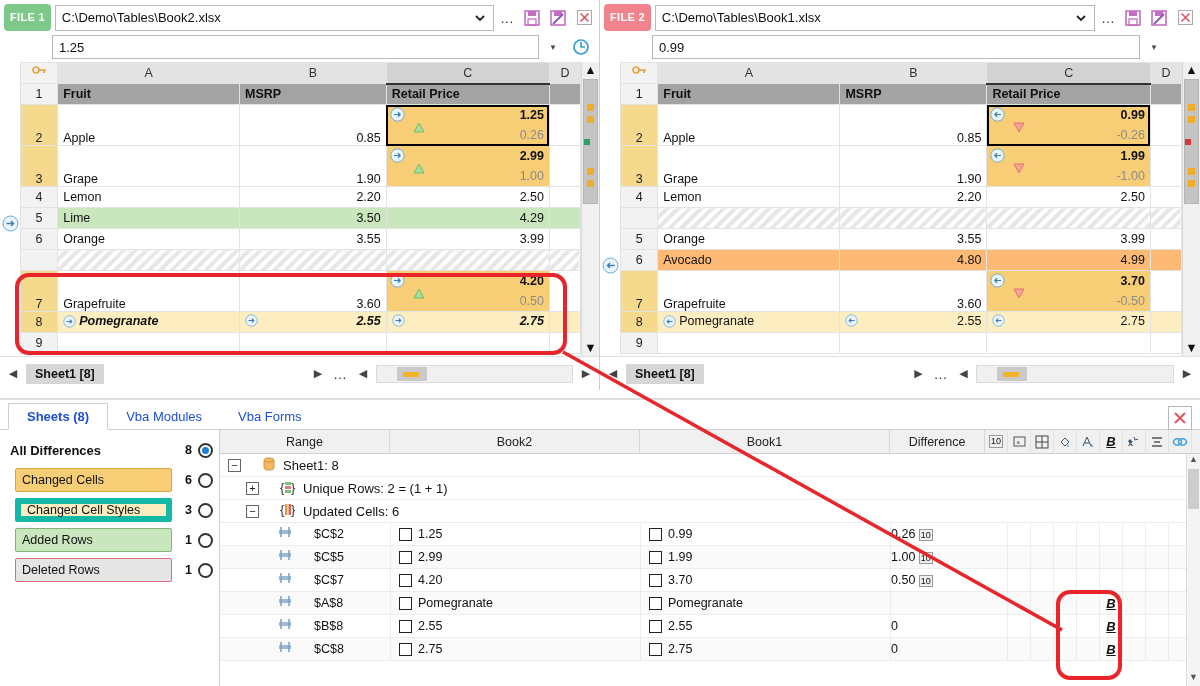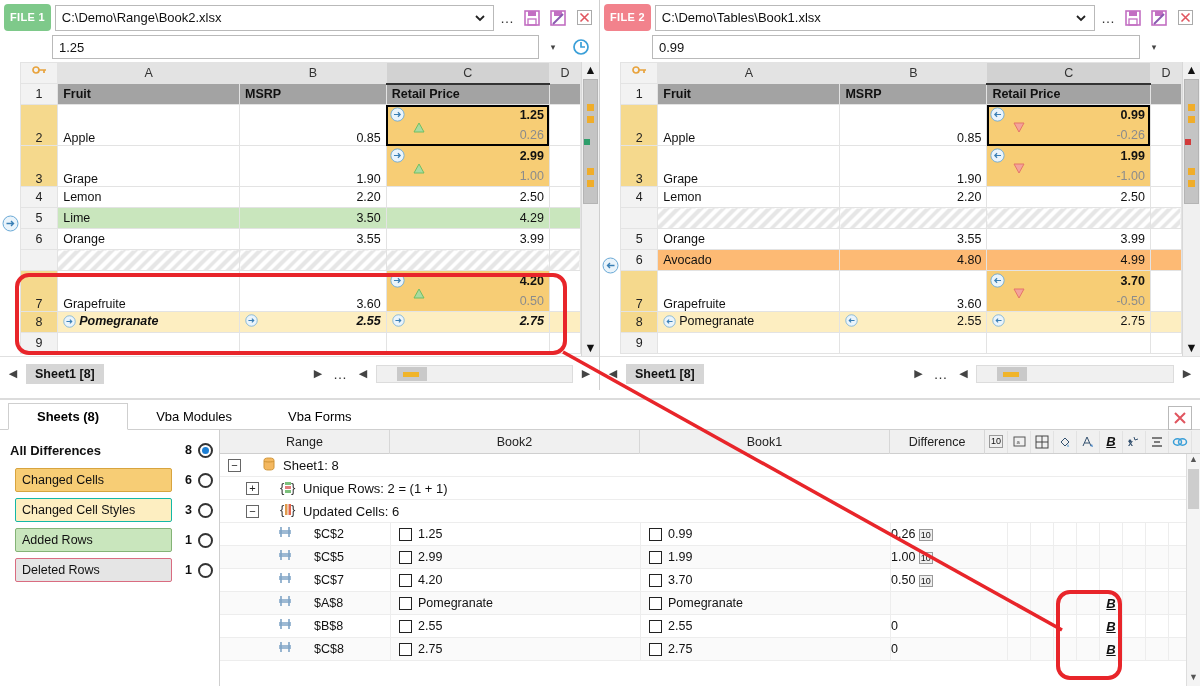--- a/index.html
+++ b/index.html
@@ -86,21 +86,21 @@
      gap:6px; padding:0 6px; background:#fff; border-top:1px solid #e0e0e0; }
   .navarr { width:14px; text-align:center; font-size:11px; color:#444; }
   .sheettab { background:#d6d6d6; padding:3px 9px; font-weight:bold; font-size:12.5px; color:#111; }
   .hsb { flex:1; height:18px; background:#f0f0f0; border:1px solid #dcdcdc; display:flex; align-items:center; position:relative; }
   .hsb .hthumb { position:absolute; left:20px; width:30px; top:1px; bottom:1px; background:#c9c9c9; }
   .hsb .hmk { position:absolute; left:26px; top:6px; width:16px; height:5px; background:#f0b429; }
 
   
   .bottom { position:absolute; left:0; top:398px; width:1200px; height:288px; background:#fff; border-top:2px solid #dcdcdc; }
   .tabs { display:flex; align-items:flex-end; height:30px; padding-left:8px; border-bottom:1px solid #cfcfcf; }
-  .tab { padding:5px 28px; font-size:13px; color:#000000; cursor:default; }
+  .tab { padding:5px 18px; font-size:13px; color:#1d4ed8; cursor:default; }
   .tab.active { font-weight:bold; border:1px solid #cfcfcf; border-bottom:1px solid #fff; margin-bottom:-1px; background:#fff; }
   .close-x { position:absolute; right:8px; top:6px; width:24px; height:24px; border:1px solid #b9b9b9; display:flex; align-items:center; justify-content:center; background:#fff;}
 
   .panel-body { position:absolute; left:0; right:0; top:30px; bottom:0; display:flex; }
   .filters { width:220px; border-right:1px solid #cfcfcf; padding:8px 6px; }
   .frow { display:flex; align-items:center; gap:6px; margin-bottom:6px; height:24px; }
   .fchip { flex:1; height:24px; display:flex; align-items:center; padding:0 6px; font-size:12.5px; border-radius:2px;margin-left:9px; }
   .fcount { width:14px; text-align:right; font-size:12.5px; font-weight:bold; }
   .radio { width:15px; height:15px; border:2px solid #333; border-radius:50%; position:relative; background:#fff; }
   .radio.on::after { content:""; position:absolute; left:2px; top:2px; right:2px; bottom:2px; border-radius:50%; background:#1d7fd4; }
@@ -136,21 +136,21 @@
 </style>
 </head>
 <body>
 
 <div class="top-area">
 
   <div class="pane left">
     <div class="file-bar">
       <span class="file-badge badge-1">FILE 1</span>
       <div class="path-box">
-        <span class="path-text">C:\Demo\Range\Book2.xlsx</span>
+        <span class="path-text">C:\Demo\Tables\Book2.xlsx</span>
         <svg class="chev" viewBox="0 0 14 14">
             <path d="M3 5l4 4 4-4" stroke="#222" stroke-width="1.8" fill="none"></path>
           </svg>
       </div>
       <span class="dots">…</span>
       <span class="hdr-ico">
         <svg width="18" height="18" viewBox="0 0 18 18">
             <rect x="2" y="2" width="14" height="14" fill="none" stroke="#c26fc2" stroke-width="1.6"></rect>
             <rect x="5" y="2" width="8" height="5" fill="#c26fc2"></rect>
             <rect x="5" y="10" width="8" height="6" fill="none" stroke="#c26fc2" stroke-width="1.3"></rect>
@@ -618,21 +618,21 @@
         <span class="fall">All Differences</span>
         <span class="fcount">8</span>
         <span class="radio on"></span>
       </div>
       <div class="frow">
         <span class="fchip" style="background:#f7cd75;border:1px solid #d8a43f">Changed Cells</span>
         <span class="fcount">6</span>
         <span class="radio"></span>
       </div>
       <div class="frow">
-        <span class="fchip" style="background:#fdeec1;border:1px solid #14b8a6">Changed Cell Styles</span>
+        <span class="fchip" style="background:#fdeec1;border:6px solid #14b8a6">Changed Cell Styles</span>
         <span class="fcount">3</span>
         <span class="radio"></span>
       </div>
       <div class="frow">
         <span class="fchip" style="background:#c9e6bd;border:1px solid #84b376">Added Rows</span>
         <span class="fcount">1</span>
         <span class="radio"></span>
       </div>
       <div class="frow">
         <span class="fchip" style="background:#e5e5e5;border:1px solid #d96c80">Deleted Rows</span>

